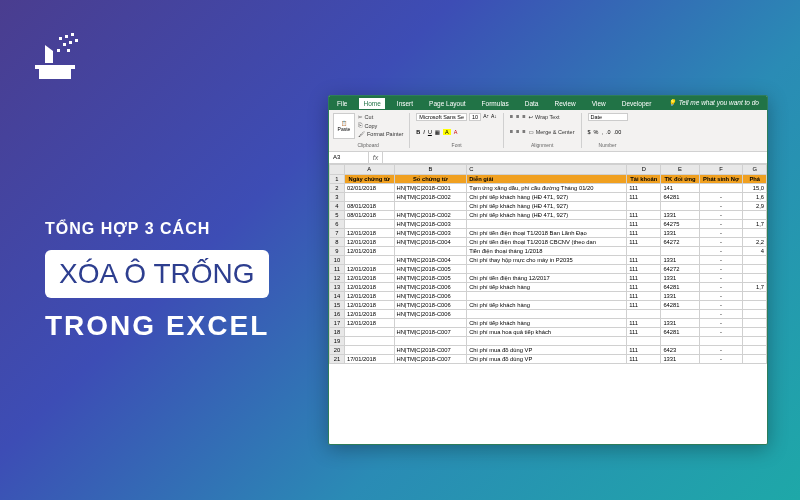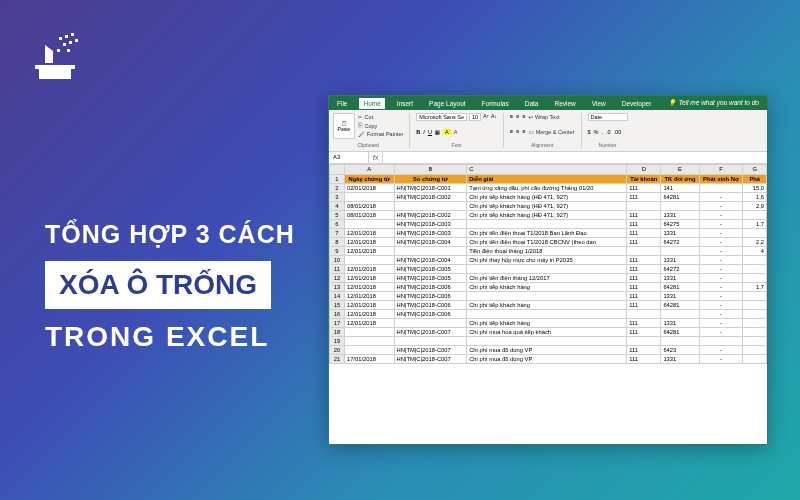--- a/index.html
+++ b/index.html
@@ -11,25 +11,25 @@
   overflow: hidden;
 }
 .logo {
   position: absolute; top: 25px; left: 25px;
   width: 70px; height: 60px;
 }
 .headline {
   position: absolute; left: 45px; top: 220px;
   color: #fff;
 }
-.headline .line1 { font-size: 25px; font-weight: 600; letter-spacing: 1px; }
+.headline .line1 { font-size: 16px; font-weight: 600; letter-spacing: 1px; }
 .headline .line2 {
   margin-top: 12px;
   background: #fff; color: #2d3e8f; padding: 8px 14px;
-  font-size: 28px; font-weight: 700; display: inline-block;
+  font-size: 28px; font-weight: 400; display: inline-block; border-radius: 6px;
 }
 .headline .line3 { margin-top: 12px; font-size: 28px; font-weight: 700; letter-spacing: 2px; }
 
 .excel-window {
   position: absolute; right: 32px; top: 95px;
   width: 440px; height: 350px;
   background: #fff;
   border: 1px solid #2e7d5a;
   border-radius: 2px;
   box-shadow: 0 4px 20px rgba(0,0,0,0.3);

